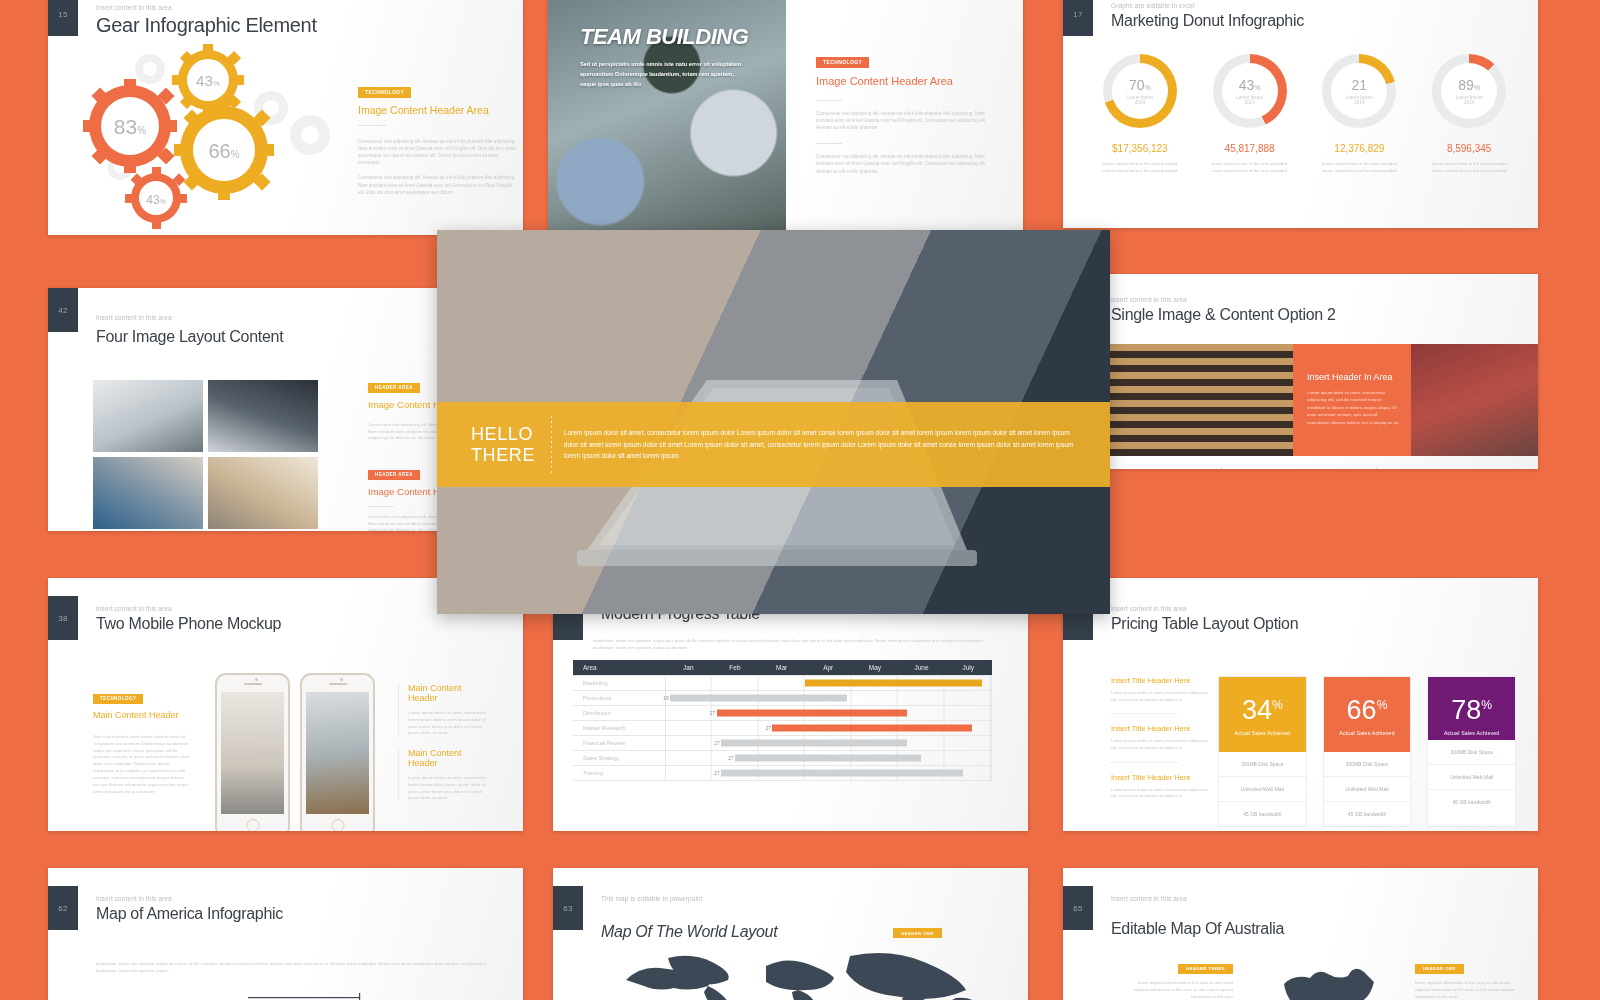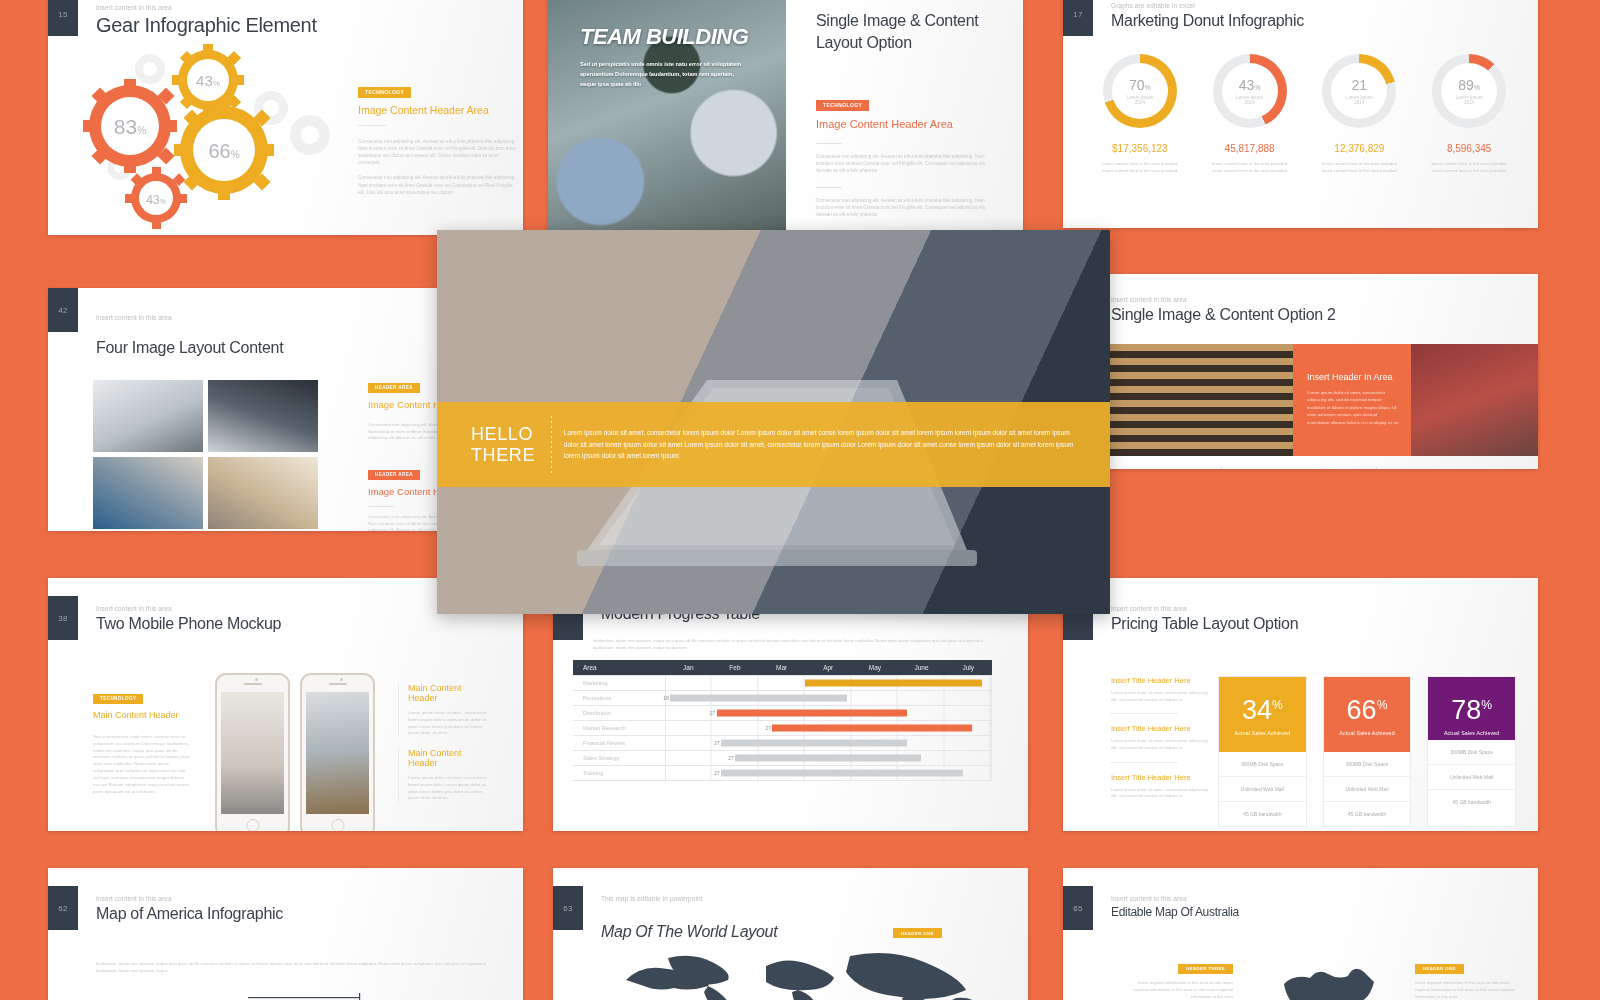--- a/index.html
+++ b/index.html
@@ -210,21 +210,20 @@
 
   <div class="slide" style="left:548px;top:-8px;width:475px;height:243px;">
     <div class="slide-inner"></div>
     <div class="photo ph-team" style="position:absolute;left:0;top:0;width:238px;height:243px;">
       <div style="position:absolute;left:32px;top:32px;right:18px;">
         <div style="color:#fff;font-size:22px;font-style:italic;font-weight:700;letter-spacing:-.5px;text-shadow:0 1px 3px rgba(0,0,0,.4);">TEAM BUILDING</div>
         <div style="color:#fff;font-size:5.6px;font-weight:700;line-height:1.75;margin-top:10px;width:170px;text-shadow:0 1px 2px rgba(0,0,0,.4);">Sed ut perspiciatis unde omnis iste natu error sit voluptatem aperuantium Doloremque laudantium, totam rem aperiam, eaque ipsa quae ab illo</div>
       </div>
     </div>
     <div style="position:absolute;left:268px;top:18px;width:180px;">
-      <div class="title" style="font-size:16px;line-height:1.35;">Single Image &amp; Content Layout Option</div>
       <div style="margin-top:40px;">
         <span class="tagbox coral" style="font-size:5px;padding:2.5px 7px;">TECHNOLOGY</span>
         <div class="coral-t" style="font-size:11px;margin-top:7px;">Image Content Header Area</div>
         <div class="rule" style="width:26px;margin:13px 0 9px;"></div>
         <div class="body-text" style="font-size:4.6px;">Consectetur met adipiscing elit. Aenean ac elit a felis pharetra Met adipiscing. Nam tincidunt enim sit Amet Gravida nunc vel Fringilla elit. Consequat met adipiscing elit. Aenean ac elit a felis pharetra</div>
         <div class="rule" style="width:26px;margin:12px 0 9px;"></div>
         <div class="body-text" style="font-size:4.6px;">Consectetur met adipiscing elit. Aenean ac elit a felis pharetra Met adipiscing. Nam tincidunt enim sit Amet Gravida nunc vel Fringilla elit. Consequat met adipiscing elit. Aenean ac elit a felis pharetra</div>
       </div>
     </div>
   </div>
@@ -291,21 +290,21 @@
     </div>
   </div>
 
   <div class="slide" style="left:48px;top:288px;width:475px;height:243px;">
     <div class="slide-inner"></div>
     <div class="num-tab" style="width:30px;height:44px;">
         <span>42</span>
       </div>
     <div style="position:absolute;left:48px;top:26px;">
       <div class="kicker" style="font-size:6.5px;">Insert content in this area</div>
-      <div class="title" style="font-size:16px;margin-top:18px;">Four Image Layout Content</div>
+      <div class="title" style="font-size:16px;margin-top:7px;">Four Image Layout Content</div>
     </div>
     <div style="position:absolute;left:45px;top:92px;display:grid;grid-template-columns:110px 110px;gap:5px;">
       <div class="photo ph-ws1" style="height:72px;"></div>
       <div class="photo ph-ws2" style="height:72px;"></div>
       <div class="photo ph-ws3" style="height:72px;"></div>
       <div class="photo ph-ws4" style="height:72px;"></div>
     </div>
     <div style="position:absolute;left:320px;top:87px;width:150px;">
       <span class="tagbox amber" style="font-size:4.6px;padding:2.5px 7px;">HEADER AREA</span>
       <div class="amber-t" style="font-size:9.5px;margin-top:6px;">Image Content Header Area</div>
@@ -565,21 +564,21 @@
     <span class="tagbox amber" style="position:absolute;left:340px;top:60px;font-size:4.3px;padding:2.5px 8px;">HEADER ONE</span>
   </div>
 
   <div class="slide" style="left:1063px;top:868px;width:475px;height:150px;">
     <div class="slide-inner"></div>
     <div class="num-tab" style="width:30px;height:44px;top:18px;">
         <span>65</span>
       </div>
     <div style="position:absolute;left:48px;top:27px;">
       <div class="kicker" style="font-size:6.5px;">Insert content in this area</div>
-      <div class="title" style="font-size:12px;margin-top:3px;">Editable Map Of Australia</div>
+      <div class="title" style="font-size:16px;margin-top:18px;">Editable Map Of Australia</div>
     </div>
     <div style="position:absolute;left:60px;top:88px;width:110px;text-align:right;">
       <span class="tagbox amber" style="font-size:4.3px;padding:2.5px 8px;">HEADER THREE</span>
       <div style="font-size:4.2px;color:#c2c5c9;line-height:1.65;margin-top:6px;">Insert regional information in this area as info insert regional information in this area as info insert regional information in this area</div>
     </div>
     <svg style="position:absolute;left:205px;top:98px;" width="120" height="58" viewBox="0 0 120 58">
       <path class="map-shape" d="M16 18 q10-10 26-6 8-10 18-4 t20 2 q6-12 16-4 l10 10 q-4 16 -14 20 -4 18 -22 20 -26 4 -40-12 -12-12 -14-26 z"></path>
     </svg>
     <div style="position:absolute;left:352px;top:88px;width:110px;">
       <span class="tagbox amber" style="font-size:4.3px;padding:2.5px 8px;">HEADER ONE</span>

